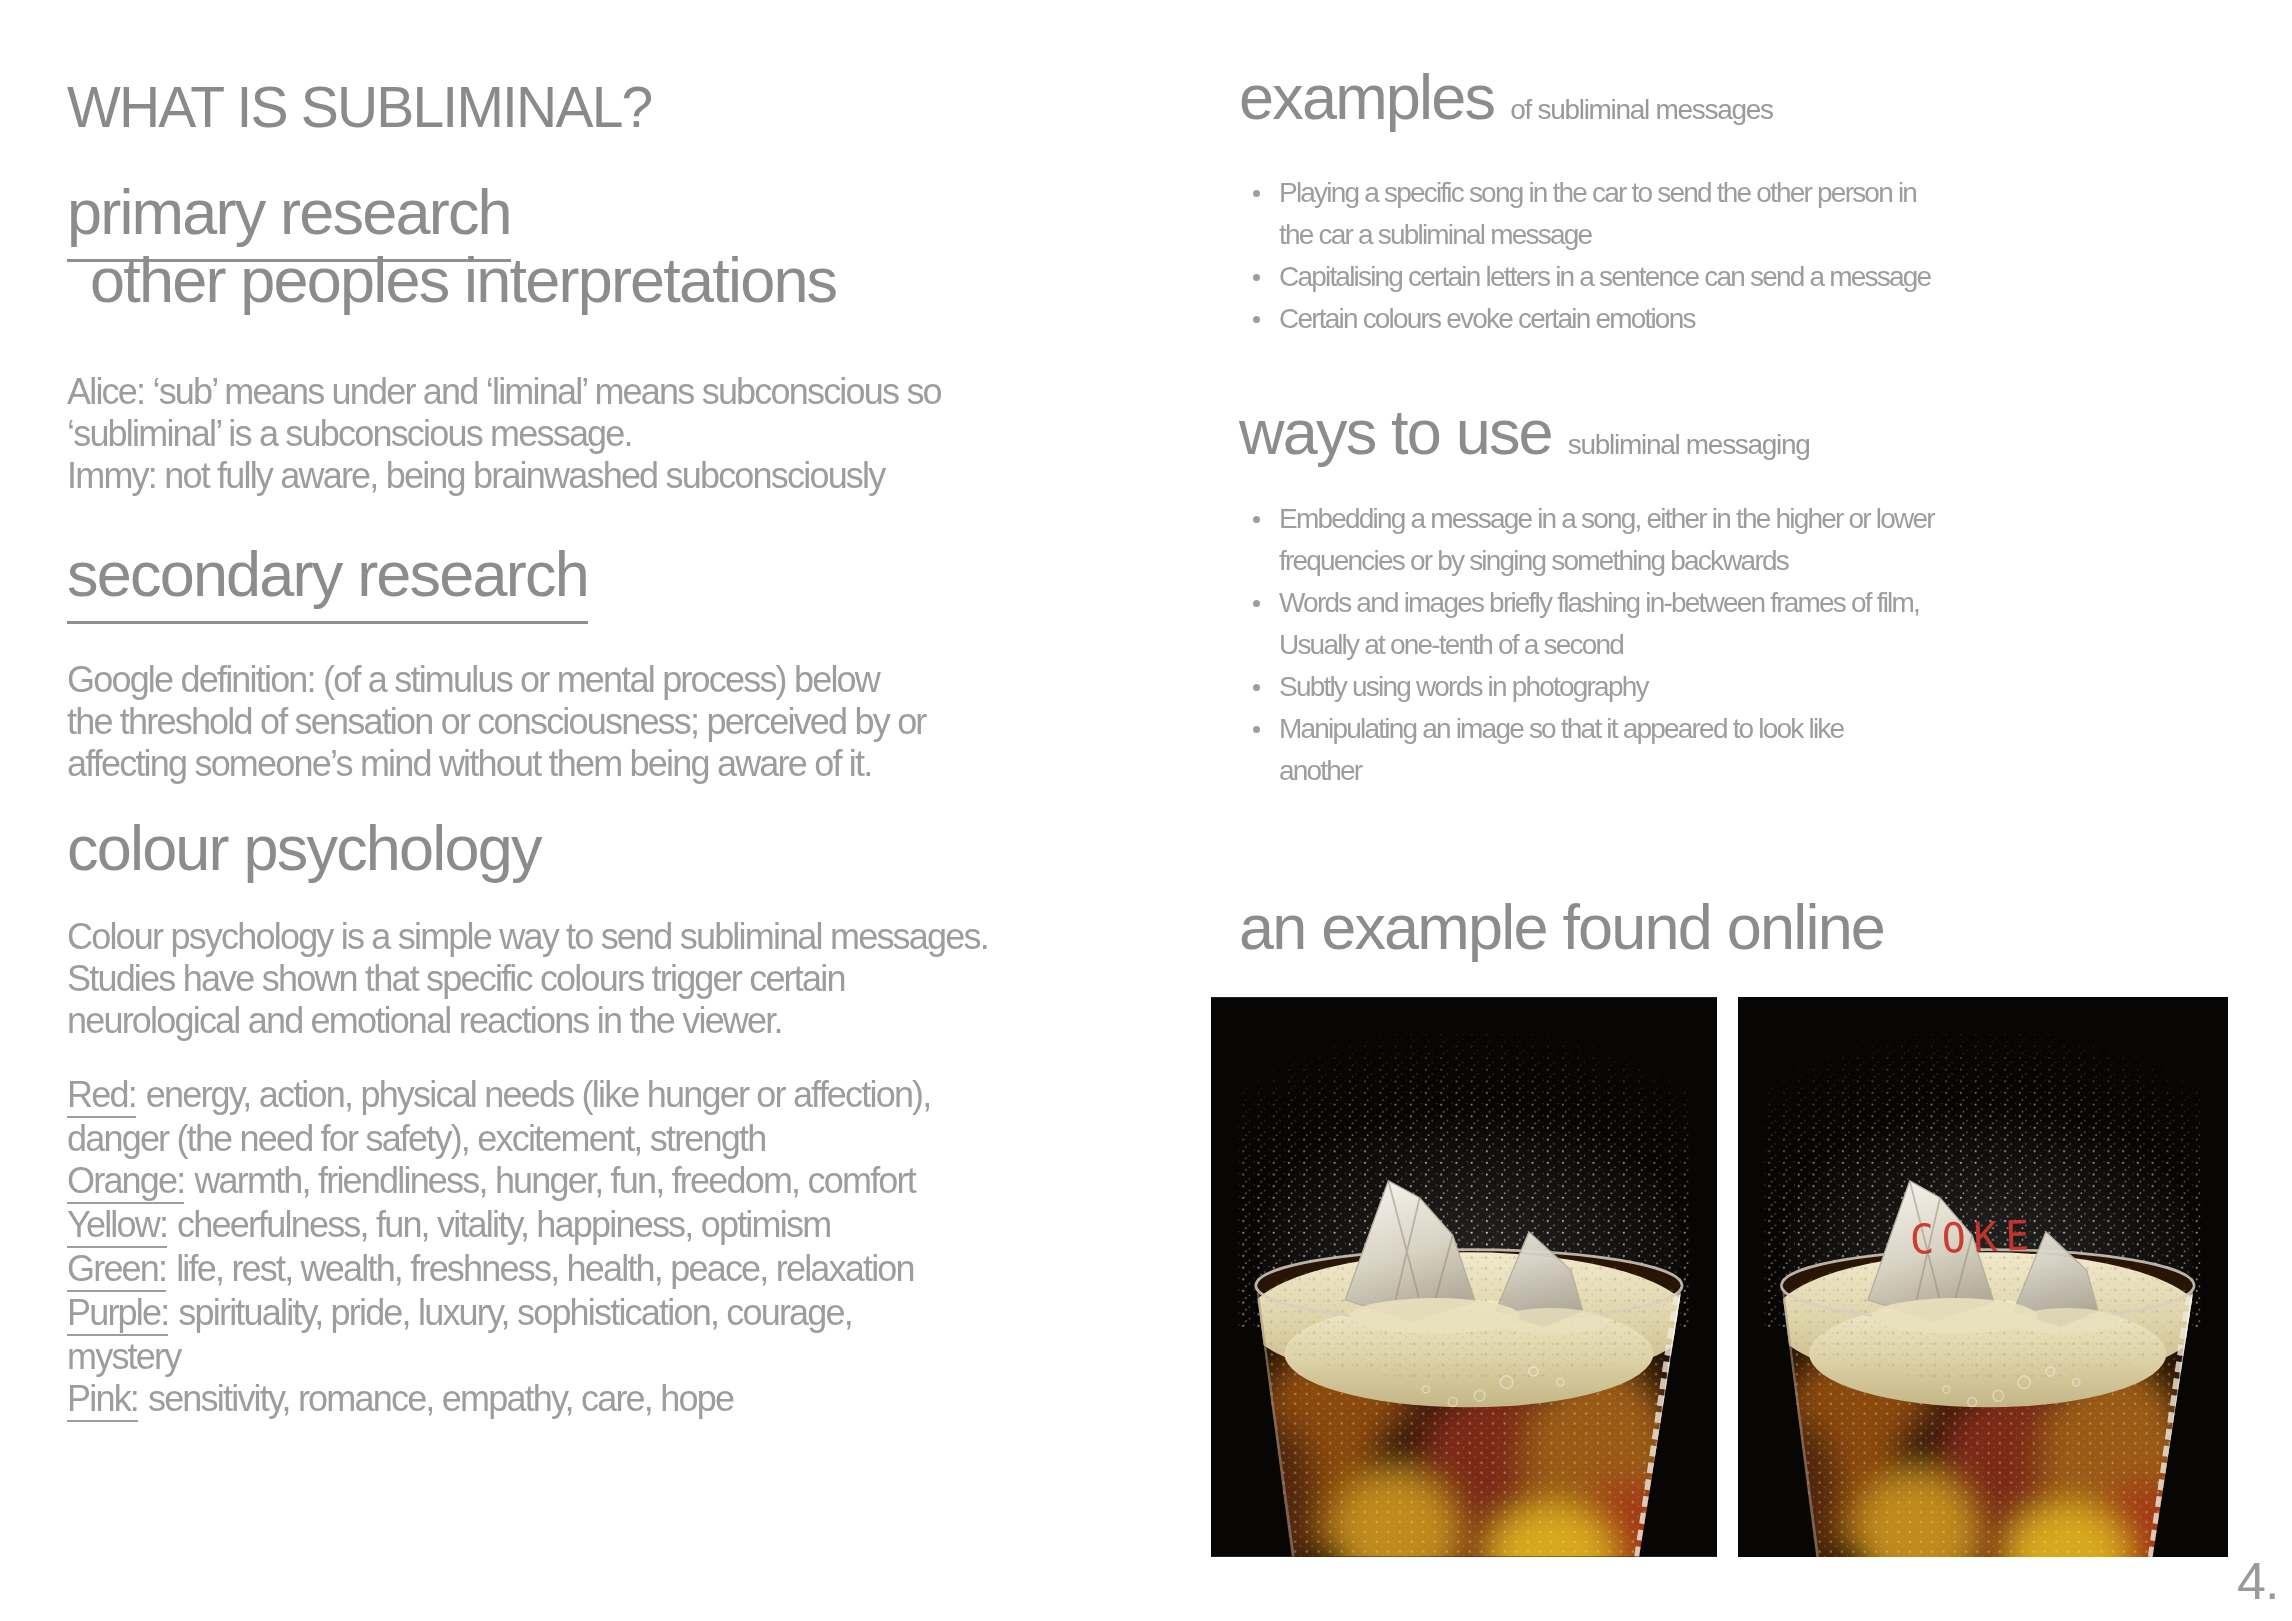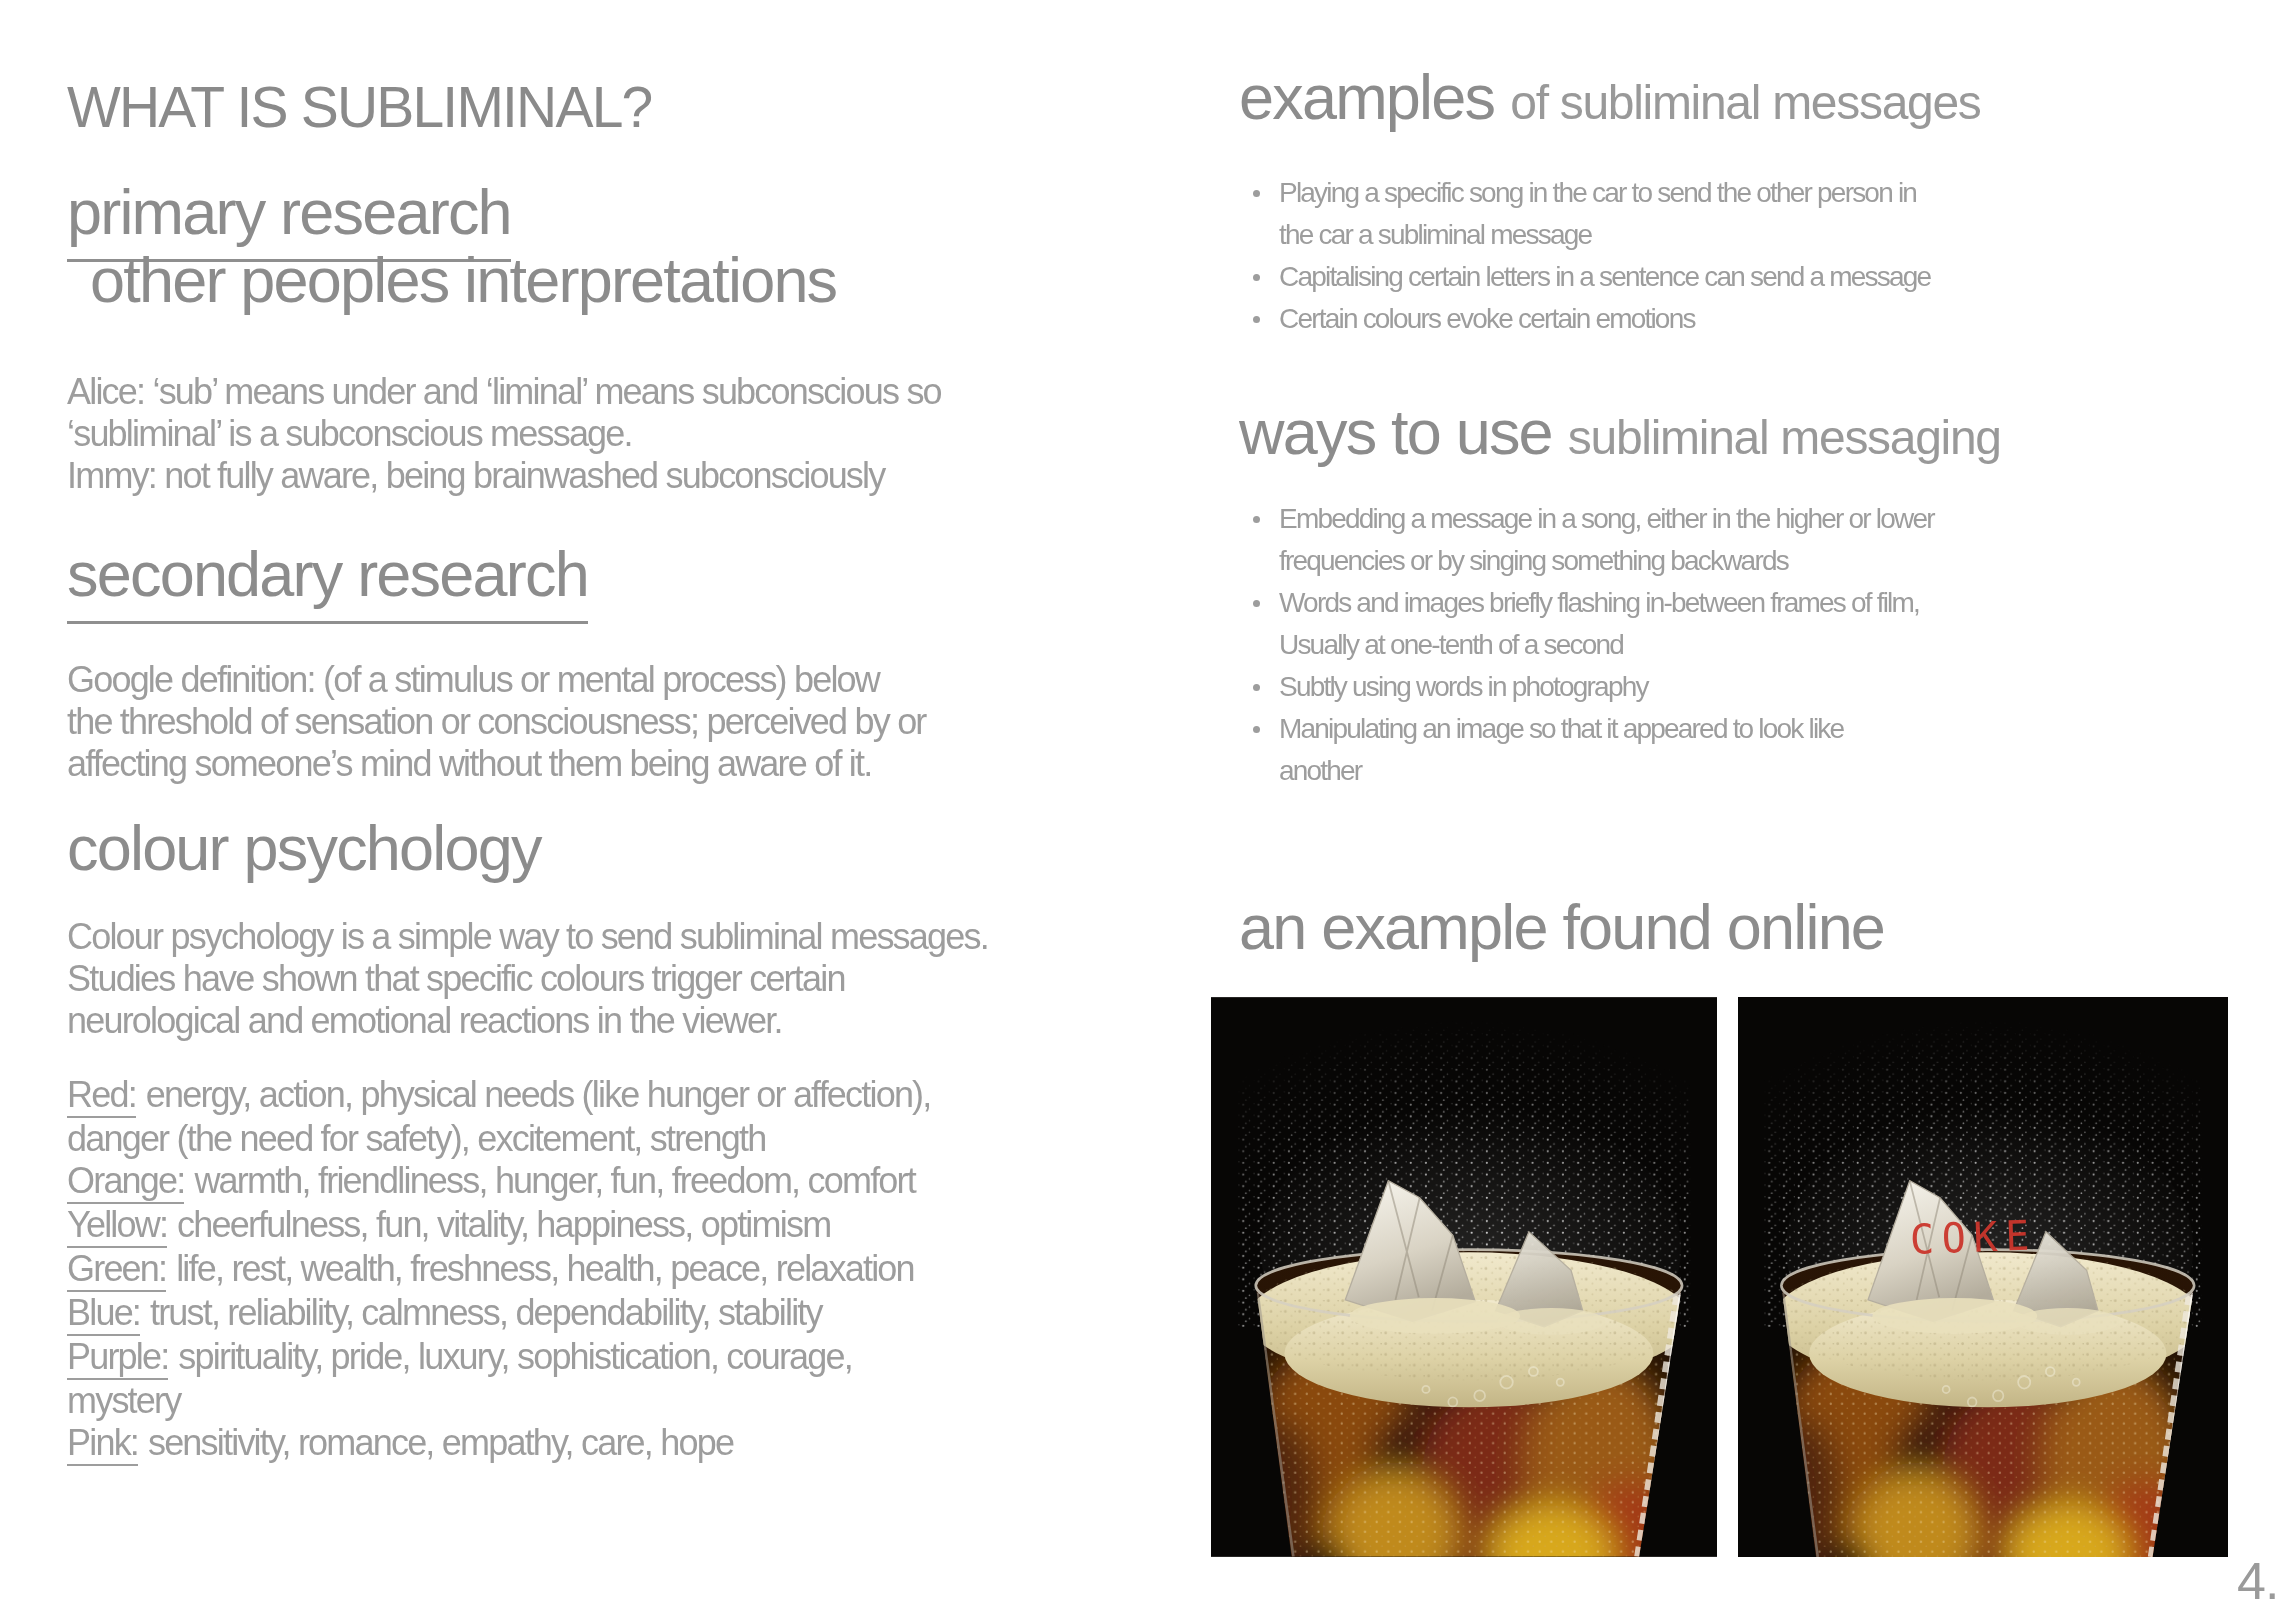--- a/index.html
+++ b/index.html
@@ -16,21 +16,21 @@
   .title {
     font-size:57px; line-height:1; letter-spacing:-1.8px;
     color:#8a8a8a; font-weight:300; white-space:nowrap;
   }
   .heading {
     font-size:63px; line-height:1; letter-spacing:-1.8px;
     color:#8c8c8c; font-weight:300; white-space:nowrap;
   }
   .heading .underlined { display:inline-block; border-bottom:3.6px solid #8f8f8f; padding-bottom:15px; }
   .rh-sub {
-    font-size:48px; letter-spacing:-1.3px; color:#999999; margin-left:16px;
+    font-size:28px; letter-spacing:-1.3px; color:#999999; margin-left:16px;
   }
 
   
   .body-text {
     font-size:36px; line-height:42px; letter-spacing:-1.8px;
     color:#9d9d9d; white-space:pre-line; font-weight:300;
   }
   .bullets { list-style:none; }
   .bullet {
     position:relative; padding-left:40px;
@@ -175,21 +175,20 @@
 <div class="abs body-text" style="left:67px; top:904px; width:1128px;margin-top:12px;">Colour psychology is a simple way to send subliminal messages.
 Studies have shown that specific colours trigger certain
 neurological and emotional reactions in the viewer.</div>
 
 <div class="abs" style="left:67px; top:1074px; width:1146px;">
   <div class="colour-item"><span class="clabel">Red:</span><span class="ctext">energy, action, physical needs (like hunger or affection),
 danger (the need for safety), excitement, strength</span></div>
   <div class="colour-item"><span class="clabel">Orange:</span><span class="ctext">warmth, friendliness, hunger, fun, freedom, comfort</span></div>
   <div class="colour-item"><span class="clabel">Yellow:</span><span class="ctext">cheerfulness, fun, vitality, happiness, optimism</span></div>
   <div class="colour-item"><span class="clabel">Green:</span><span class="ctext">life, rest, wealth, freshness, health, peace, relaxation</span></div>
-  <div class="colour-item"><span class="clabel">Blue:</span><span class="ctext">trust, reliability, calmness, dependability, stability</span></div>
   <div class="colour-item"><span class="clabel">Purple:</span><span class="ctext">spirituality, pride, luxury, sophistication, courage,
 mystery</span></div>
   <div class="colour-item"><span class="clabel">Pink:</span><span class="ctext">sensitivity, romance, empathy, care, hope</span></div>
 </div>
 
 <div class="abs heading" style="left:1239px; top:66px;">
   <span>examples</span><span class="rh-sub">of subliminal messages</span>
 </div>
 <ul class="abs bullets" style="left:1239px; top:172px; width:1021px;">
   <li class="bullet"><span>Playing a specific song in the car to send the other person in

